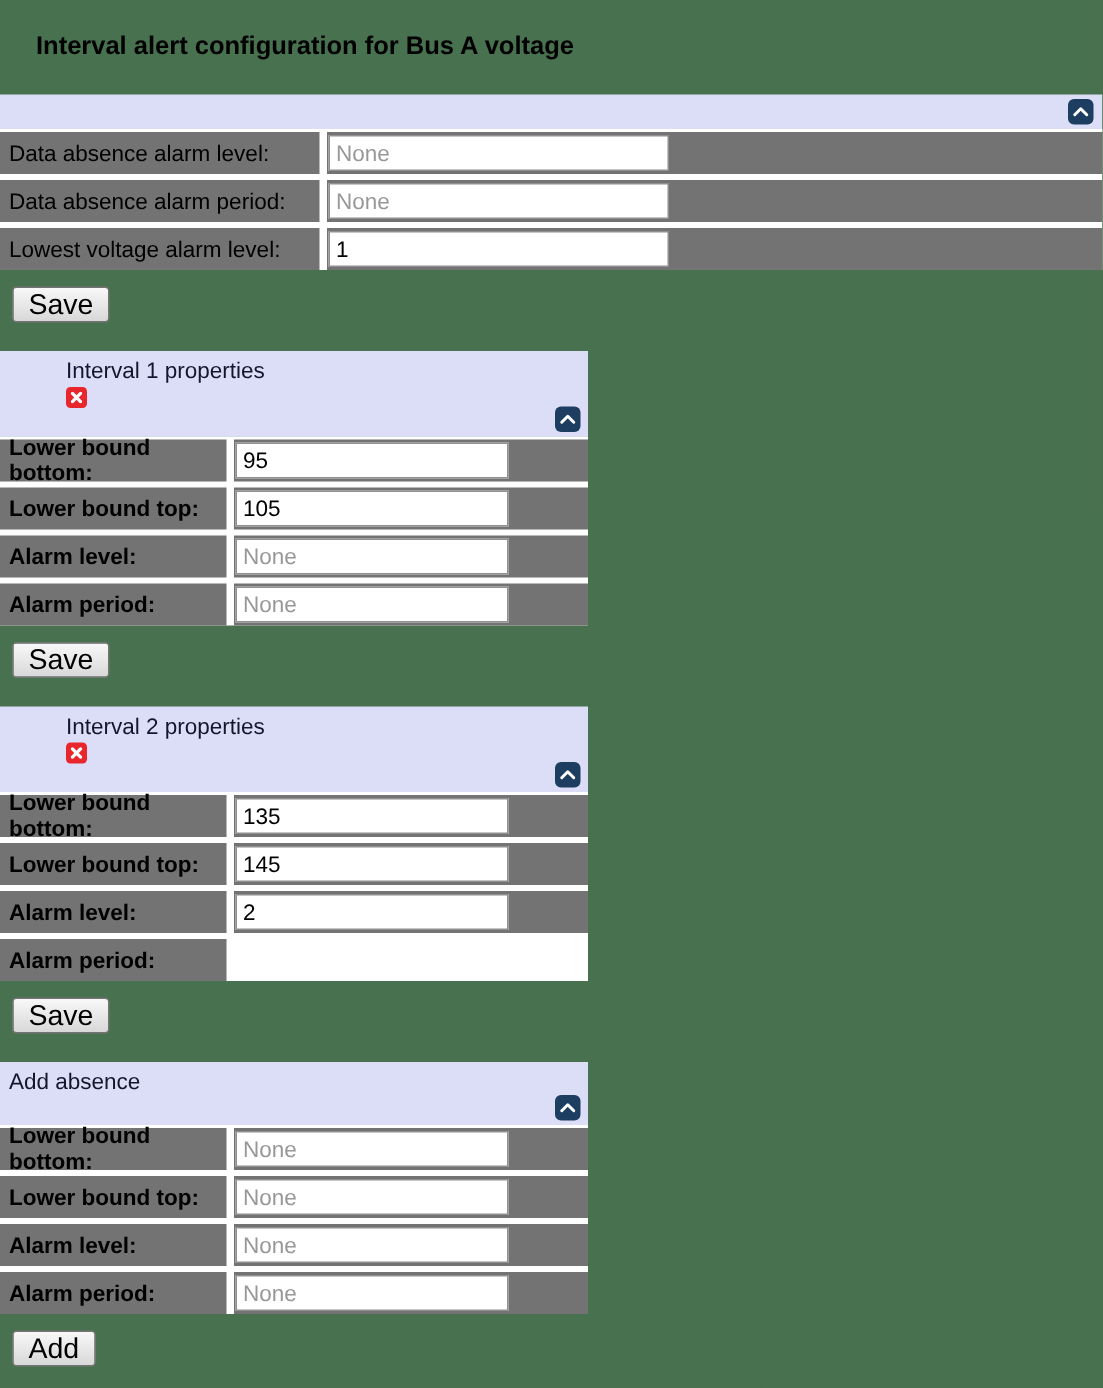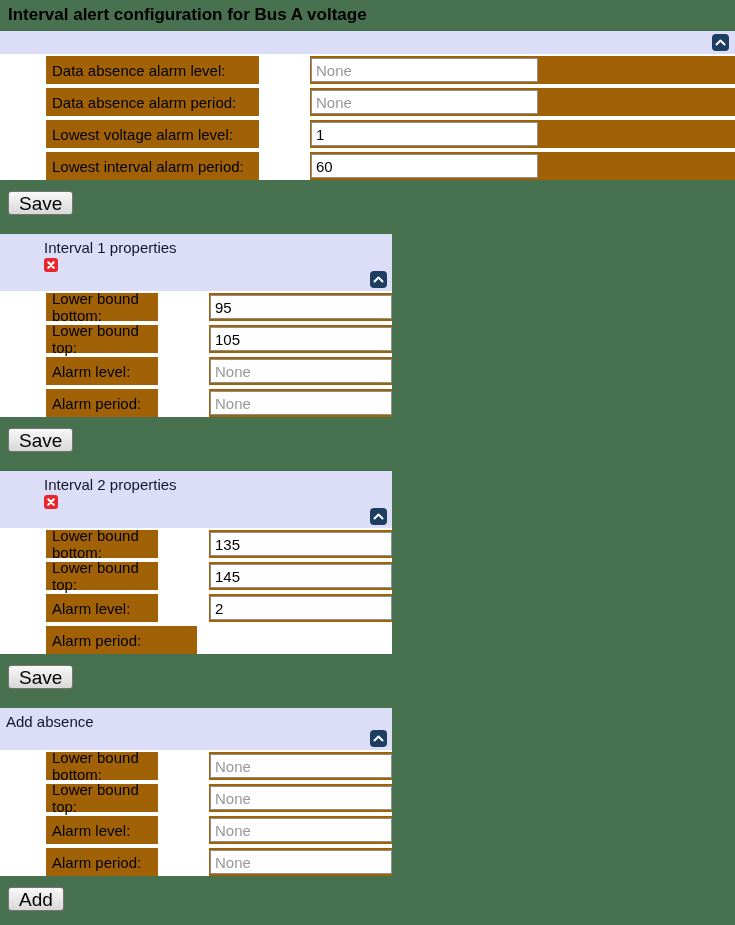--- a/index.html
+++ b/index.html
@@ -2,57 +2,57 @@
 <html><head>
 <meta charset="utf-8">
 <style>
   html, body { margin:0; padding:0; }
   body {
     width:735px; height:925px; overflow:hidden;
     background:#48714f;
     font-family:"Liberation Sans", sans-serif;
   }
   .page-title {
-    margin:0; padding:5px 8px 6px;
+    margin:16px; padding:5px 8px 6px;
     font-size:17px; font-weight:bold; color:#000;
   }
   
   .bar {
     background:#dcddf6; height:23px; position:relative;
   }
   .collapse-btn {
     position:absolute; right:6px; top:3px;
     width:17px; height:17px; padding:0;
     background:#1d3e61; border:none; border-radius:4px;
     display:flex; align-items:center; justify-content:center;
     cursor:pointer;
   }
   .panel-header .collapse-btn { top:auto; bottom:3px; right:5px; }
   .rows {
     display:flex; flex-direction:column; row-gap:4px;
     background:#fff; border-top:2px solid #fff;
   }
   .row { display:flex; column-gap:5px; height:28px; }
-  .cell { background:#a16207; display:flex; align-items:center;margin-left:46px; }
+  .cell { background:#737373; display:flex; align-items:center; }
   .label-cell { font-size:15px; color:#000; padding-left:6px; box-sizing:border-box; }
   .input-cell { flex:1; }
   input.txt {
     box-sizing:border-box; height:24px;
     border:1px solid #8f8f8f; background:#fff;
     font-family:inherit; font-size:15px; color:#000;
     padding:0 4px; margin-left:1px;
   }
   input.txt::placeholder { color:#989898; opacity:1; }
   
   .top-panel { width:735px; }
   .top-panel .label-cell { width:213px; }
   .top-panel input.txt { width:227px; }
   
   .panel { width:392px; }
-  .panel .label-cell { width:151px; }
+  .panel .label-cell { width:151px;font-weight:bold; }
   .panel input.txt { width:182px; }
   .panel-header {
     background:#dcddf6; position:relative;
     padding:4px 6px 0; box-sizing:border-box;
   }
   .panel-header.tall { height:57px;padding-left:44px; }
   .panel-header.short { height:42px; }
   .panel-title { font-size:15px; color:#15152e; line-height:19px; }
   .delete-btn {
     width:14px; height:14px; padding:0; margin-top:1px;
@@ -98,26 +98,20 @@
       <div class="cell input-cell">
         <input class="txt" type="text" value="" placeholder="None" style="">
       </div>
     </div>
     <div class="row">
       <div class="cell label-cell">Lowest voltage alarm level:</div>
       <div class="cell input-cell">
         <input class="txt" type="text" value="1" placeholder="None" style="">
       </div>
     </div>
-    <div class="row">
-      <div class="cell label-cell">Lowest interval alarm period:</div>
-      <div class="cell input-cell">
-        <input class="txt" type="text" value="60" placeholder="None" style="">
-      </div>
-    </div>
   </div>
 </div>
 <div class="btn-row">
   <button class="push-btn">Save</button>
 </div>
 
 <div class="panel">
   <div class="panel-header tall">
     <div class="panel-title">Interval 1 properties</div>
     <button class="delete-btn">

